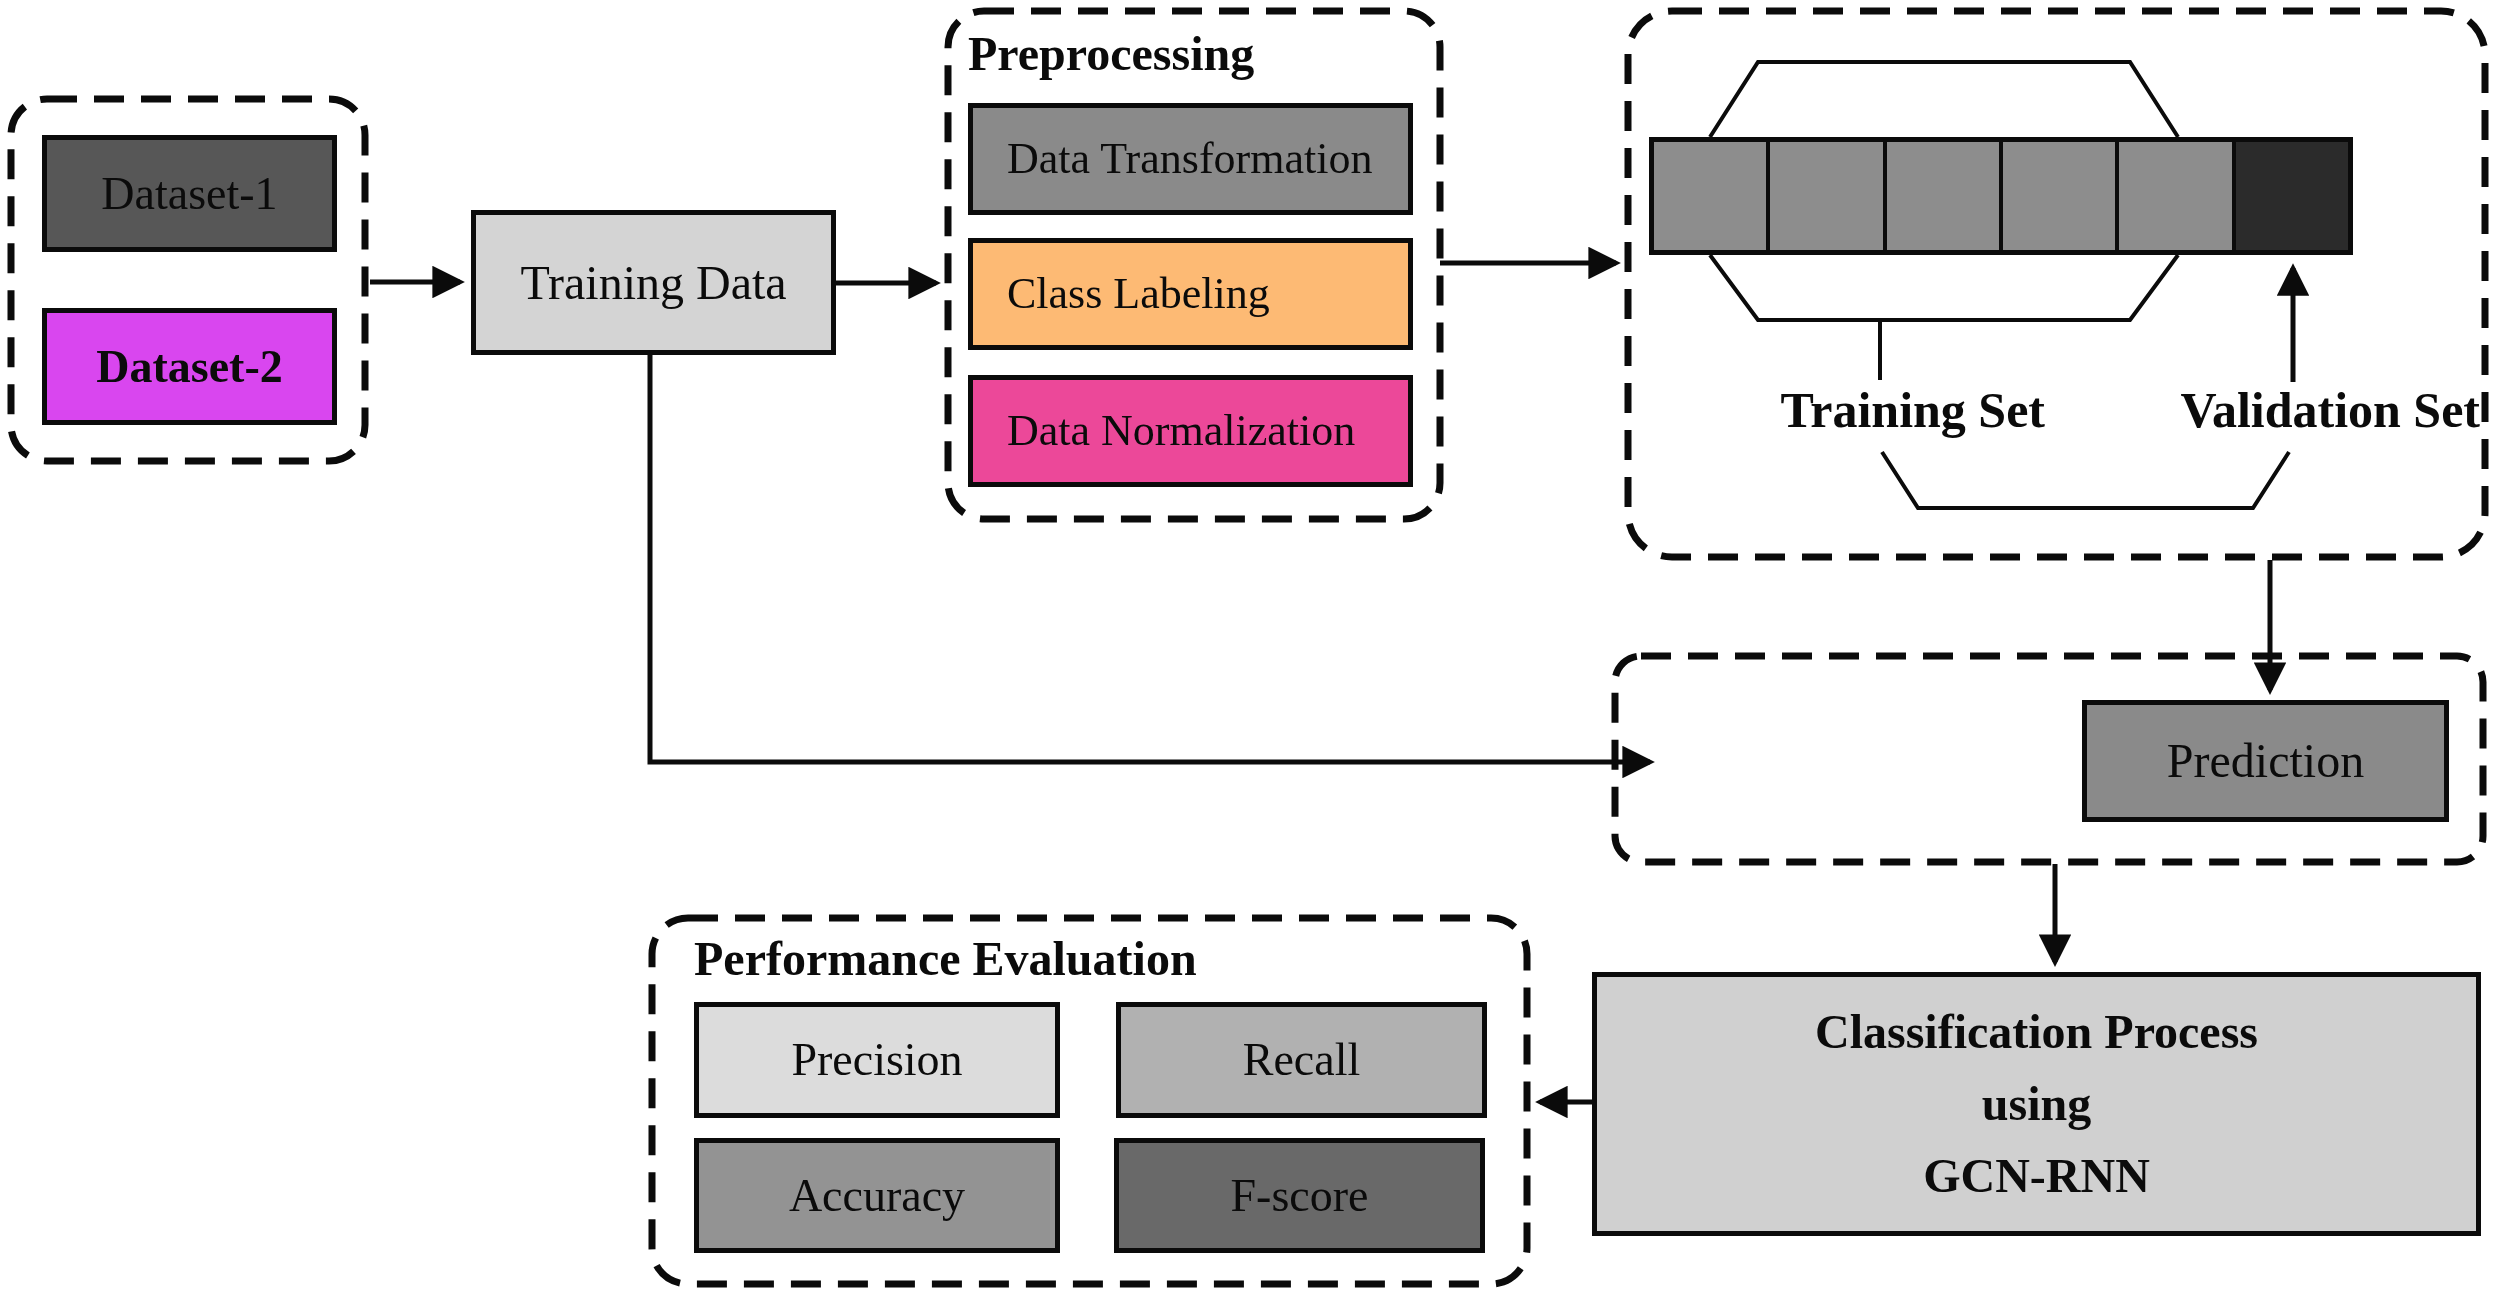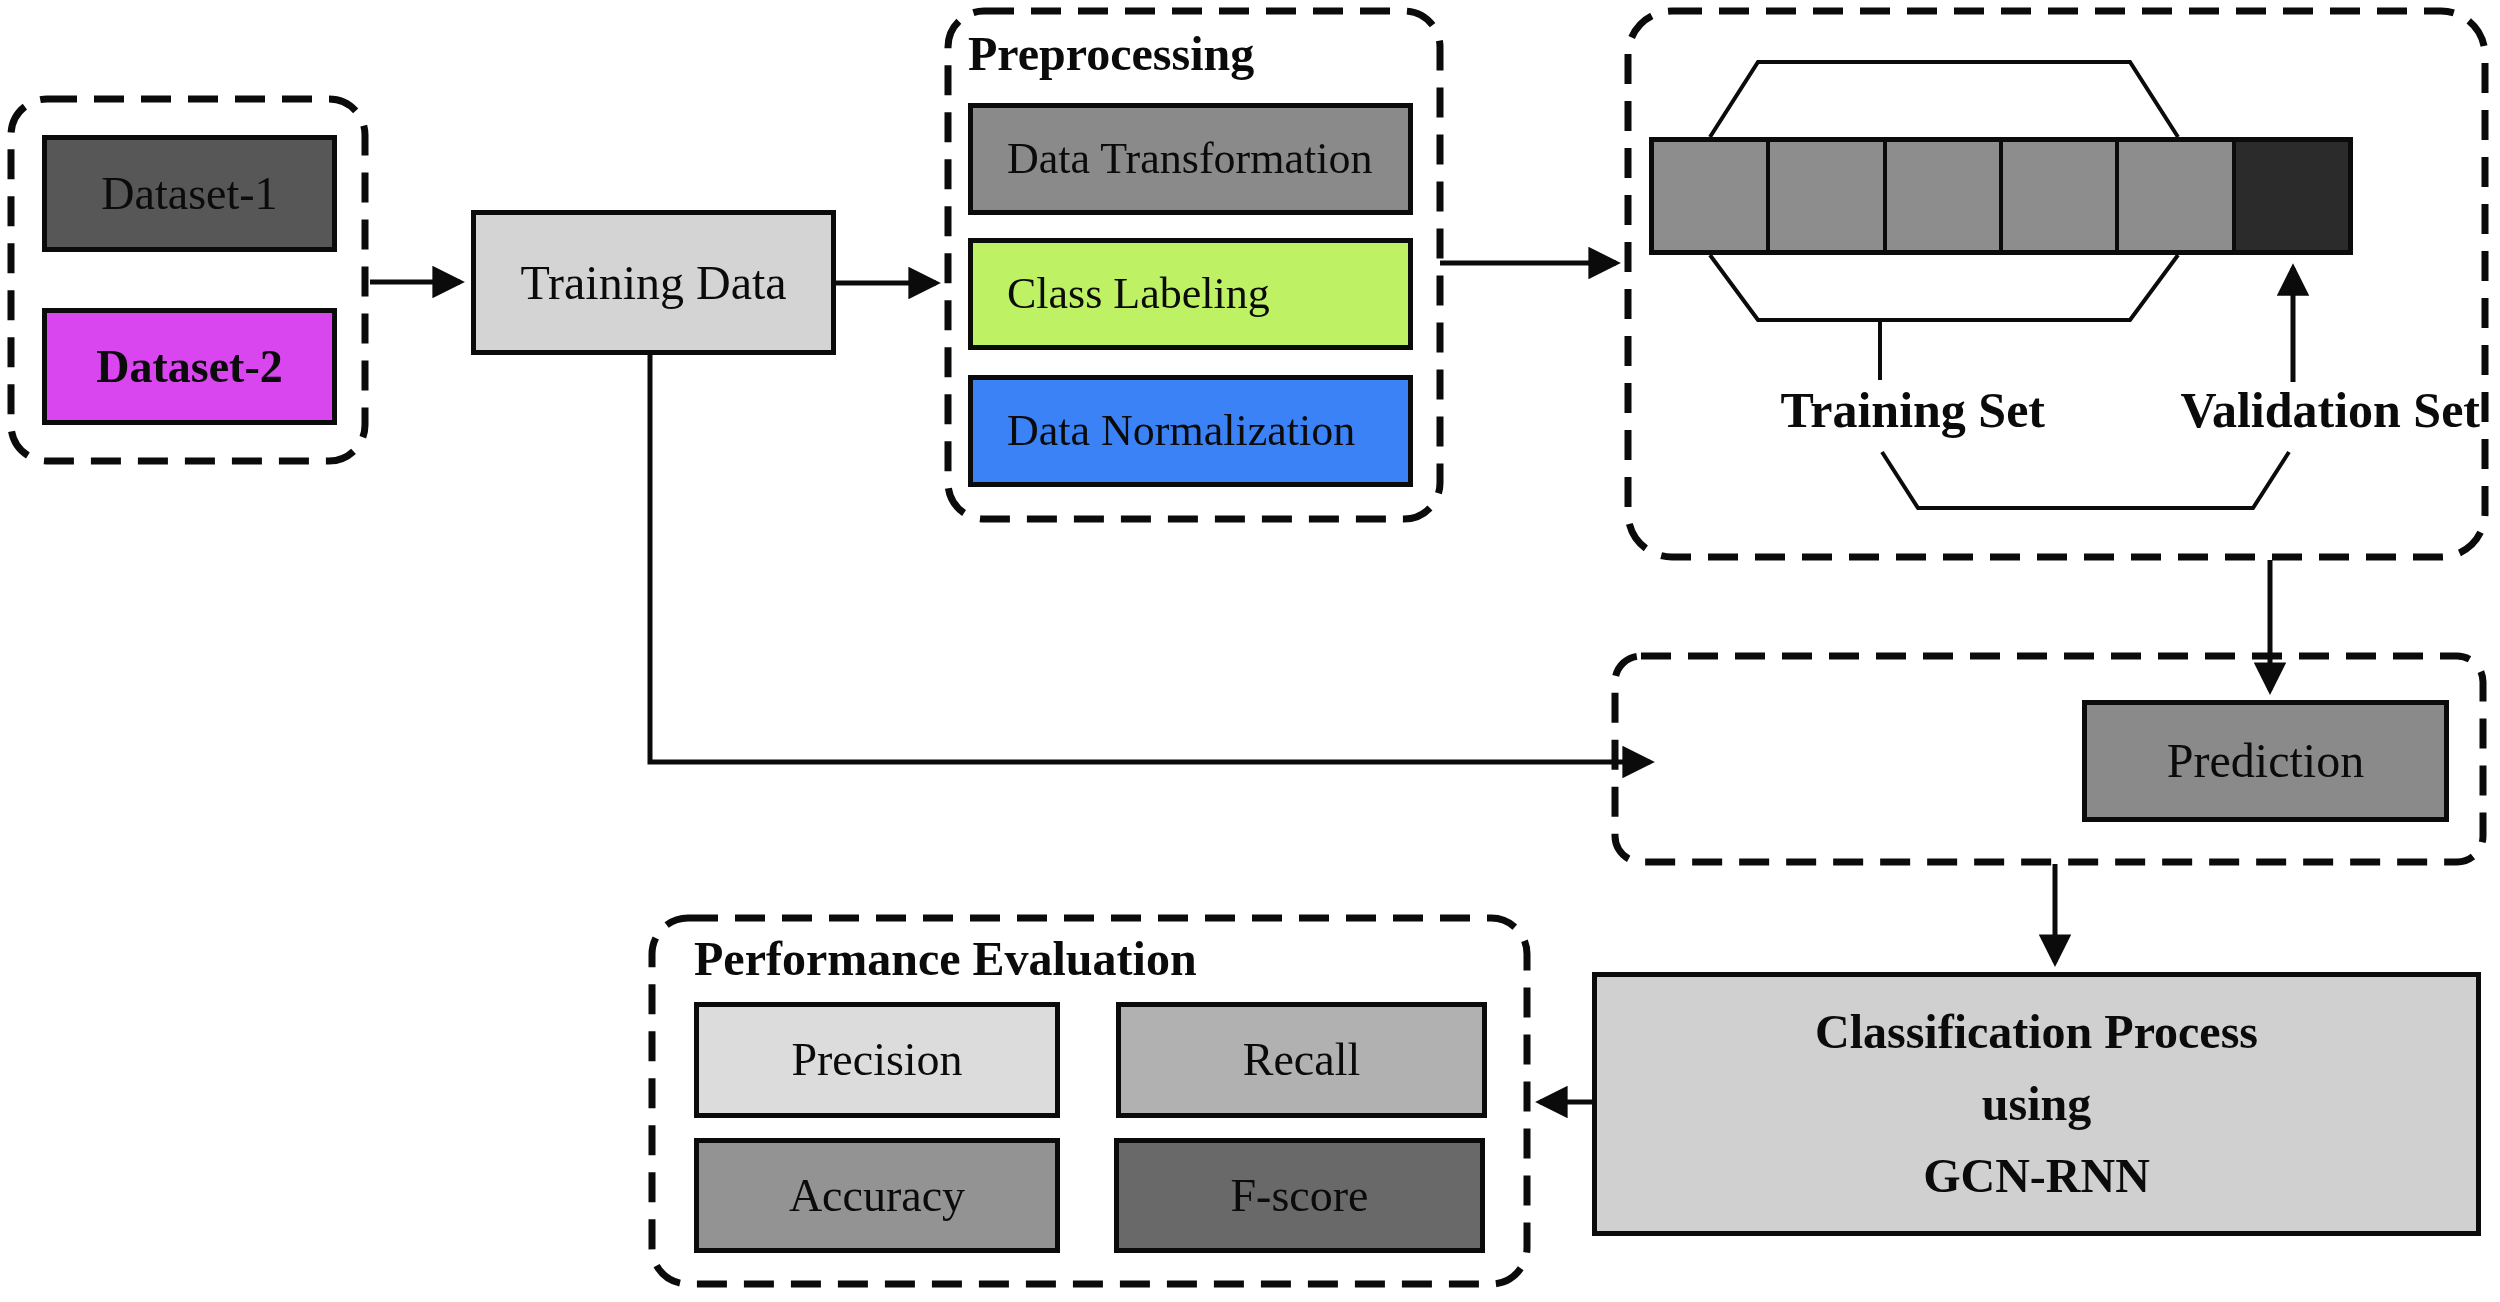--- a/index.html
+++ b/index.html
@@ -102,24 +102,24 @@
   </div>
 
   <div class="box big-label" style="left: 471px; top: 210px; width: 365px; height: 145px; background-color: rgb(212, 212, 212);">
     <span>Training Data</span>
   </div>
 
   <div class="section-title" style="left:968px; top:30px;">Preprocessing</div>
   <div class="box left-text" style="left: 968px; top: 103px; width: 445px; height: 112px; font-size: 44px; background-color: rgb(138, 138, 138);">
     <span>Data Transformation</span>
   </div>
-  <div class="box left-text" style="left: 968px; top: 238px; width: 445px; height: 112px; font-size: 44px; background-color: #bef264;">
+  <div class="box left-text" style="left: 968px; top: 238px; width: 445px; height: 112px; font-size: 44px; background-color: #fdba74;">
     <span>Class Labeling</span>
   </div>
-  <div class="box left-text" style="left: 968px; top: 375px; width: 445px; height: 112px; font-size: 44px; background-color: #3b82f6;">
+  <div class="box left-text" style="left: 968px; top: 375px; width: 445px; height: 112px; font-size: 44px; background-color: #ec4899;">
     <span>Data Normalization</span>
   </div>
 
   <div class="bar">
     <div class="seg" style="background-color: rgb(141, 141, 141);"></div>
     <div class="seg" style="background-color: rgb(141, 141, 141);"></div>
     <div class="seg" style="background-color: rgb(141, 141, 141);"></div>
     <div class="seg" style="background-color: rgb(141, 141, 141);"></div>
     <div class="seg" style="background-color: rgb(141, 141, 141);"></div>
     <div class="seg" style="background-color: rgb(43, 43, 43);"></div>

